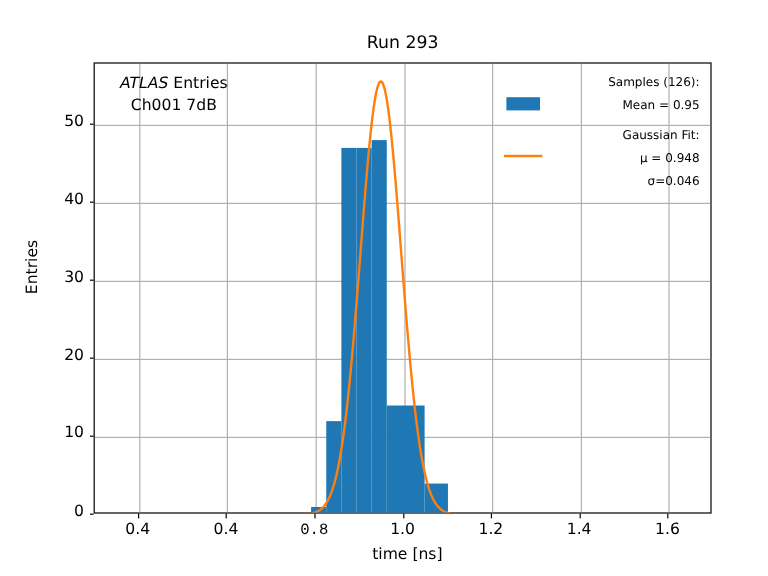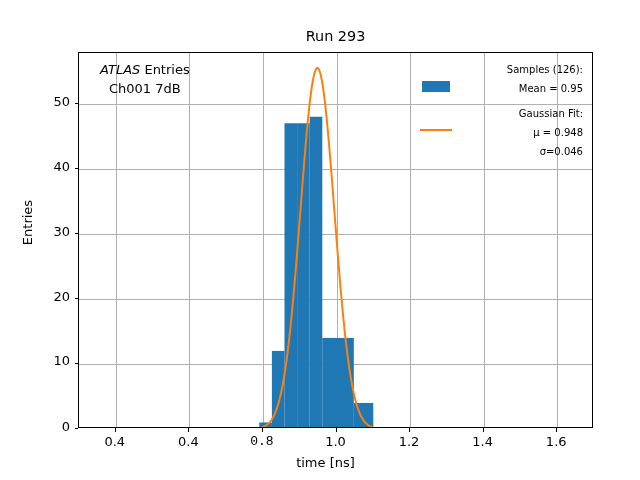--- a/index.html
+++ b/index.html
@@ -86,21 +86,21 @@
     position: absolute;
     left: 22px;
     width: 48px;
     text-align: right;
     font-size: 13px;
     color: #000000;
   }
   
   #xlabel {
     position: absolute;
-    left: 68px;
+    left: 82px;
     top: 455px;
     width: 515px;
     text-align: center;
     font-size: 13px;
   }
   #ylabel {
     position: absolute;
     left: -33px;
     top: 215px;
     width: 120px;

